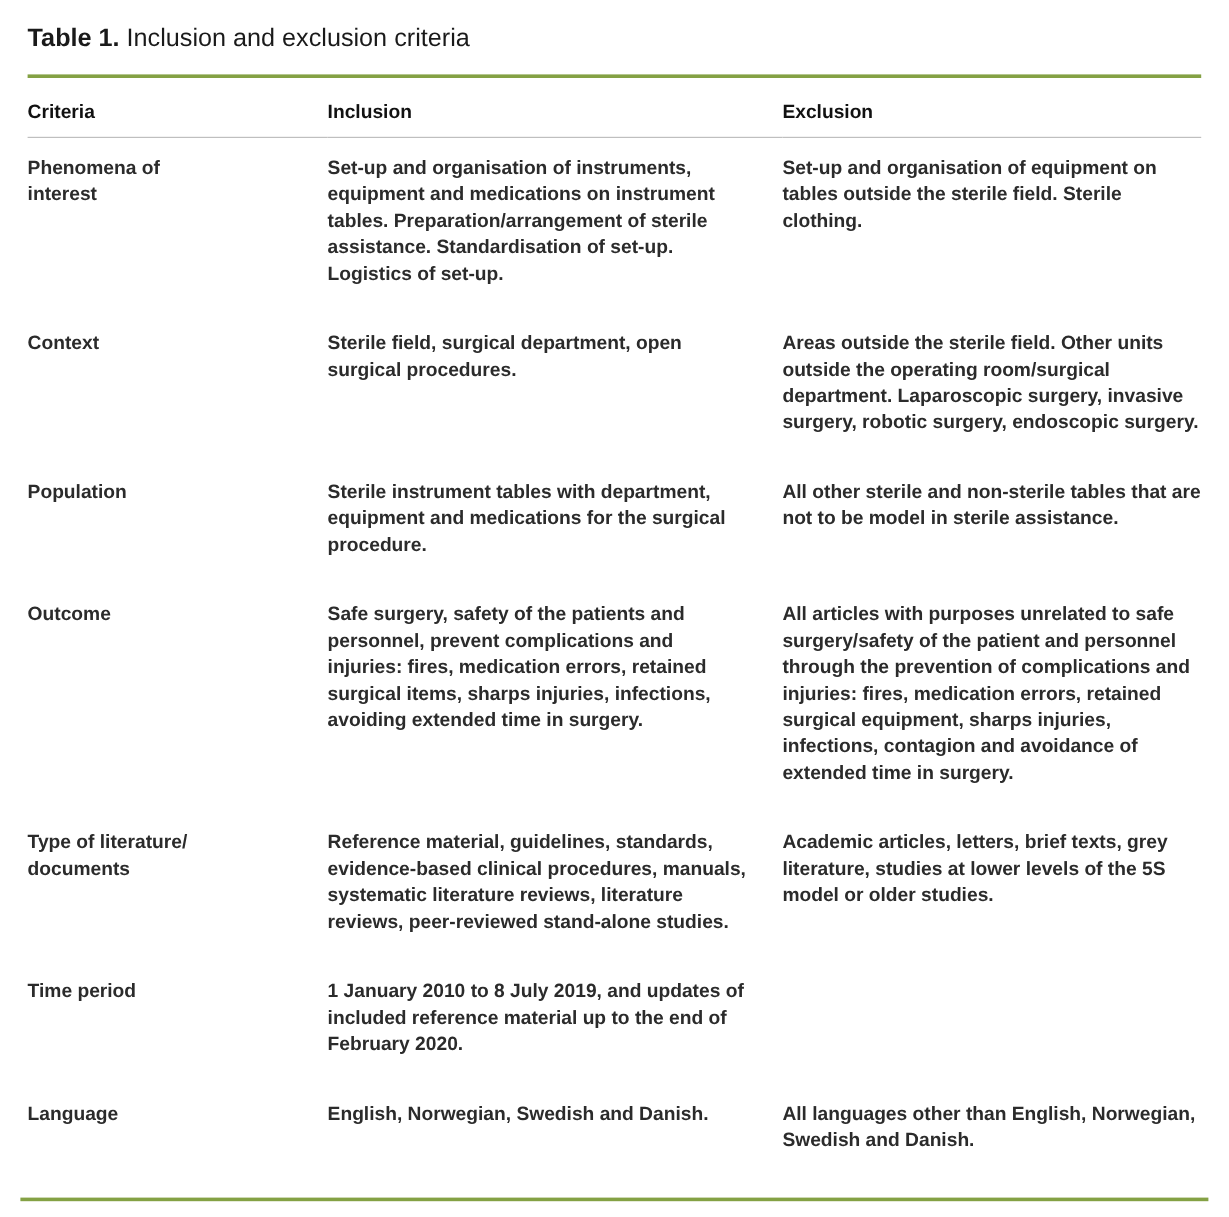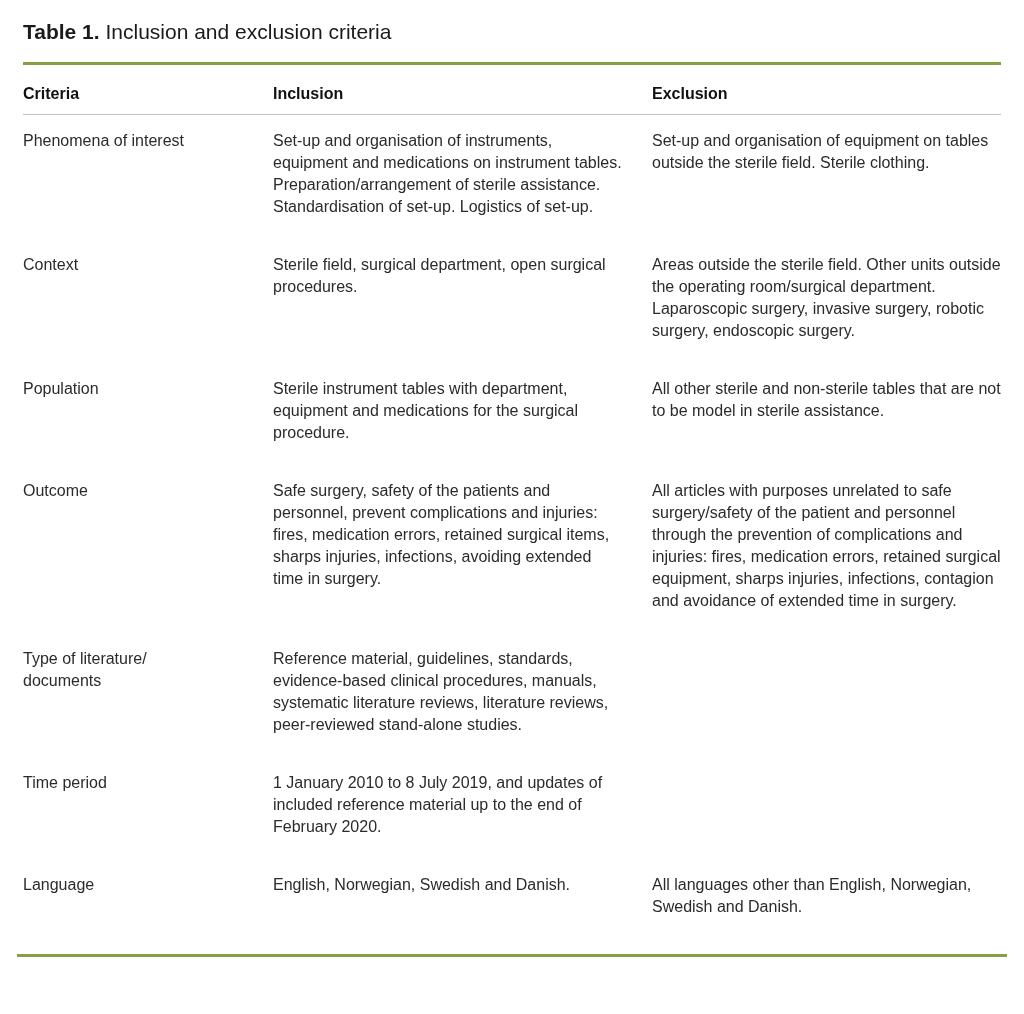--- a/index.html
+++ b/index.html
@@ -50,20 +50,21 @@
     font-size: 16px;
     line-height: 20px;
     padding-bottom: 10px;
     border-bottom: 1px solid #bfbfbf;
   }
   .tbl-body {
     padding-top: 15px;
   }
   .tbl-row {
     margin-bottom: 36px;
+    font-weight: bold;
   }
   .cell {
     font-size: 16px;
     line-height: 22px;
     padding-right: 30px;
     hyphens: auto;
     -webkit-hyphens: auto;
   }
   .cell.criteria {
     max-width: 165px;
@@ -110,20 +111,21 @@
 
   <div class="tbl-grid tbl-row">
     <div class="cell criteria">Outcome</div>
     <div class="cell inclusion">Safe surgery, safety of the patients and personnel, prevent complications and injuries: fires, medication errors, retained surgical items, sharps injuries, infections, avoiding extended time in surgery.</div>
     <div class="cell exclusion">All articles with purposes unrelated to safe surgery/safety of the patient and personnel through the prevention of complications and injuries: fires, medication errors, retained surgical equipment, sharps injuries, infections, contagion and avoidance of extended time in surgery.</div>
   </div>
 
   <div class="tbl-grid tbl-row">
     <div class="cell criteria">Type of literature/ documents</div>
     <div class="cell inclusion">Reference material, guidelines, standards, evidence-based clinical procedures, manuals, systematic literature reviews, literature reviews, peer-reviewed stand-alone studies.</div>
+    <div class="cell exclusion">Academic articles, letters, brief texts, grey literature, studies at lower levels of the 5S model or older studies.</div>
   </div>
 
   <div class="tbl-grid tbl-row">
     <div class="cell criteria">Time period</div>
     <div class="cell inclusion">1 January 2010 to 8 July 2019, and updates of included reference material up to the end of February 2020.</div>
   </div>
 
   <div class="tbl-grid tbl-row">
     <div class="cell criteria">Language</div>
     <div class="cell inclusion">English, Norwegian, Swedish and Danish.</div>

